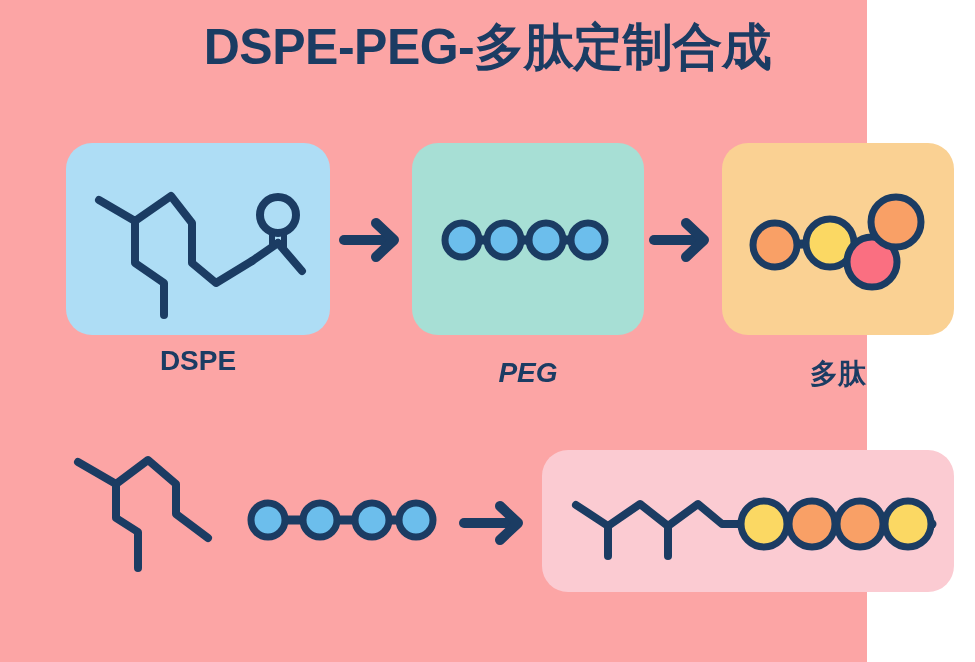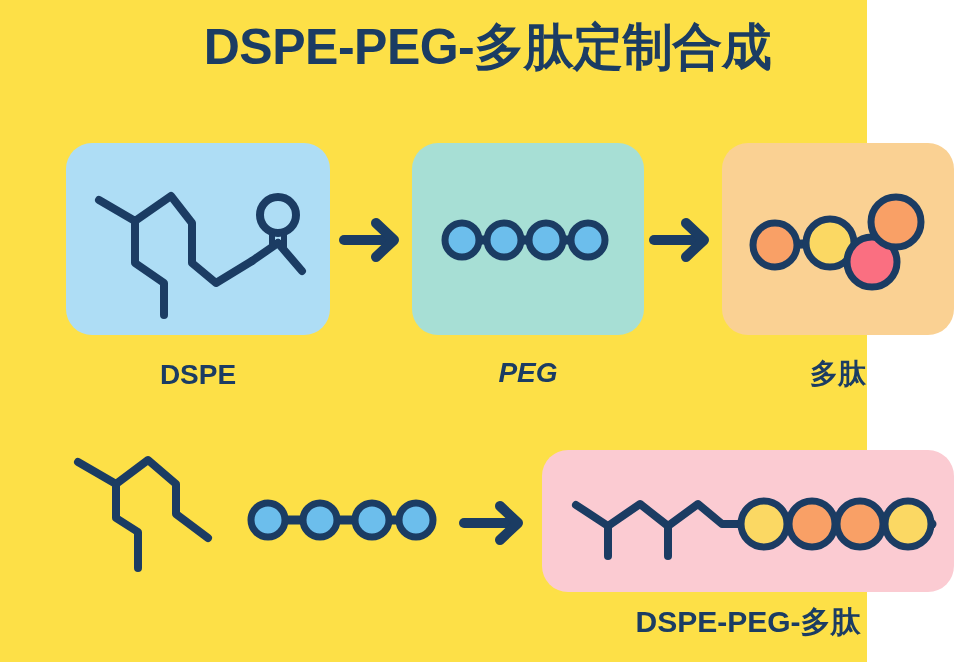--- a/index.html
+++ b/index.html
@@ -10,21 +10,21 @@
   body {
     width: 975px;
     height: 662px;
     overflow: hidden;
     font-family: "Liberation Sans", "DejaVu Sans", sans-serif;
   }
   #canvas {
     position: relative;
     width: 867px;
     height: 662px;
-    background: #fde047;
+    background: #fca5a5;
   }
 
   
   #main-title {
     position: absolute;
     left: 0;
     top: 14px;
     width: 975px;
     text-align: center;
     font-size: 50px;
@@ -46,21 +46,21 @@
 
   
   .label {
     position: absolute;
     text-align: center;
     font-size: 28px;
     font-weight: bold;
     color: #1B3C63;
     white-space: nowrap;
   }
-  #label-dspe    { left: 66px;  top: 359px; width: 264px; }
+  #label-dspe    { left: 66px;  top: 345px; width: 264px; }
   #label-peg     { left: 412px; top: 357px; width: 232px; font-style: italic; }
   #label-peptide { left: 722px; top: 355px; width: 232px; }
   #label-product { left: 542px; top: 602px; width: 412px; font-size: 30px; }
 
   
   .art {
     position: absolute;
     overflow: visible;
   }
   #art-dspe-mol    { left: 66px;  top: 143px; }
@@ -184,15 +184,14 @@
 
     <line x1="200" y1="74" x2="390" y2="74" stroke="#1B3C63" stroke-width="9" stroke-linecap="round"></line>
     <g stroke="#1B3C63" stroke-width="7">
       <circle cx="222" cy="74" r="23" fill="#FBD863"></circle>
       <circle cx="270" cy="74" r="23" fill="#F9A066"></circle>
       <circle cx="318" cy="74" r="23" fill="#F9A066"></circle>
       <circle cx="366" cy="74" r="23" fill="#FBD863"></circle>
     </g>
   </svg>
 
-  <div class="label" id="label-product">DSPE-PEG-多肽</div>
 
 </div>
 
 </body></html>

